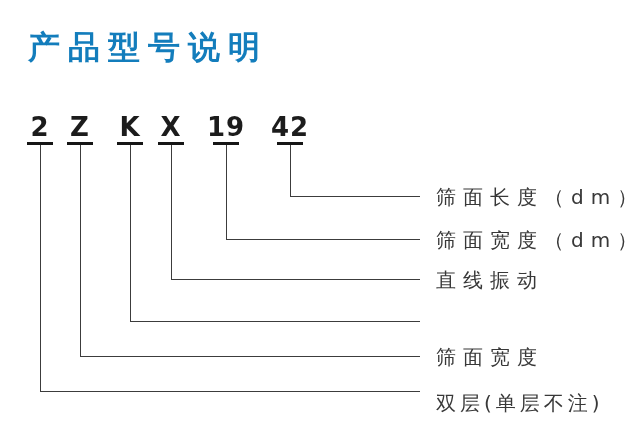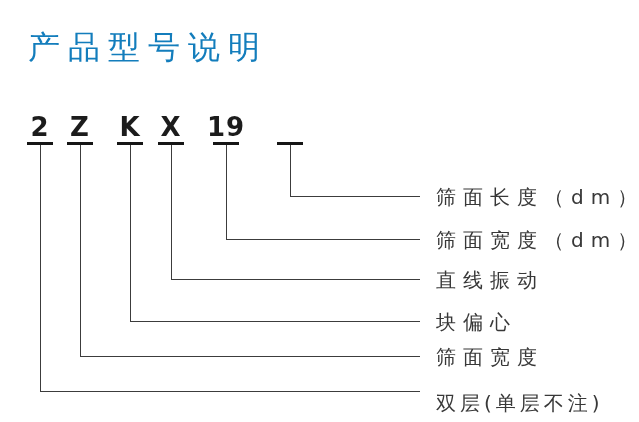--- a/index.html
+++ b/index.html
@@ -9,21 +9,21 @@
     position: relative;
     overflow: hidden;
     font-family: "DejaVu Sans", "Liberation Sans", sans-serif;
   }
   .canvas { position: absolute; left: 0; top: 0; width: 639px; height: 422px; background: #ffffff; }
 
   .title {
     position: absolute;
     left: 28px; top: 26px;
     font-size: 32px;
-    font-weight: normal;
+    font-weight: bold;
     letter-spacing: 8px;
     color: #137DBC;
     white-space: nowrap;
   }
 
   .code-char {
     position: absolute;
     top: 112px;
     width: 72px;
     text-align: center;
@@ -94,35 +94,35 @@
 
 <div class="canvas">
 
   <div class="title">产品型号说明</div>
 
   <div class="code-char char-0">2</div>
   <div class="code-char char-1">Z</div>
   <div class="code-char char-2">K</div>
   <div class="code-char char-3">X</div>
   <div class="code-char char-4">19</div>
+  <div class="code-char char-5">42</div>
 
   <div class="bar bar-0"></div>
   <div class="bar bar-1"></div>
   <div class="bar bar-2"></div>
   <div class="bar bar-3"></div>
   <div class="bar bar-4"></div>
   <div class="bar bar-5"></div>
 
   <div class="conn conn-0"></div>
   <div class="conn conn-1"></div>
   <div class="conn conn-2"></div>
   <div class="conn conn-3"></div>
   <div class="conn conn-4"></div>
   <div class="conn conn-5"></div>
 
   <div class="lbl tight lbl-0">双层(单层不注)</div>
   <div class="lbl lbl-1">筛面宽度</div>
-  <div class="lbl lbl-2">块偏心</div>
   <div class="lbl lbl-3">直线振动</div>
   <div class="lbl lbl-4">筛面宽度（dm）</div>
   <div class="lbl lbl-5">筛面长度（dm）</div>
 
 </div>
 
 </body></html>

